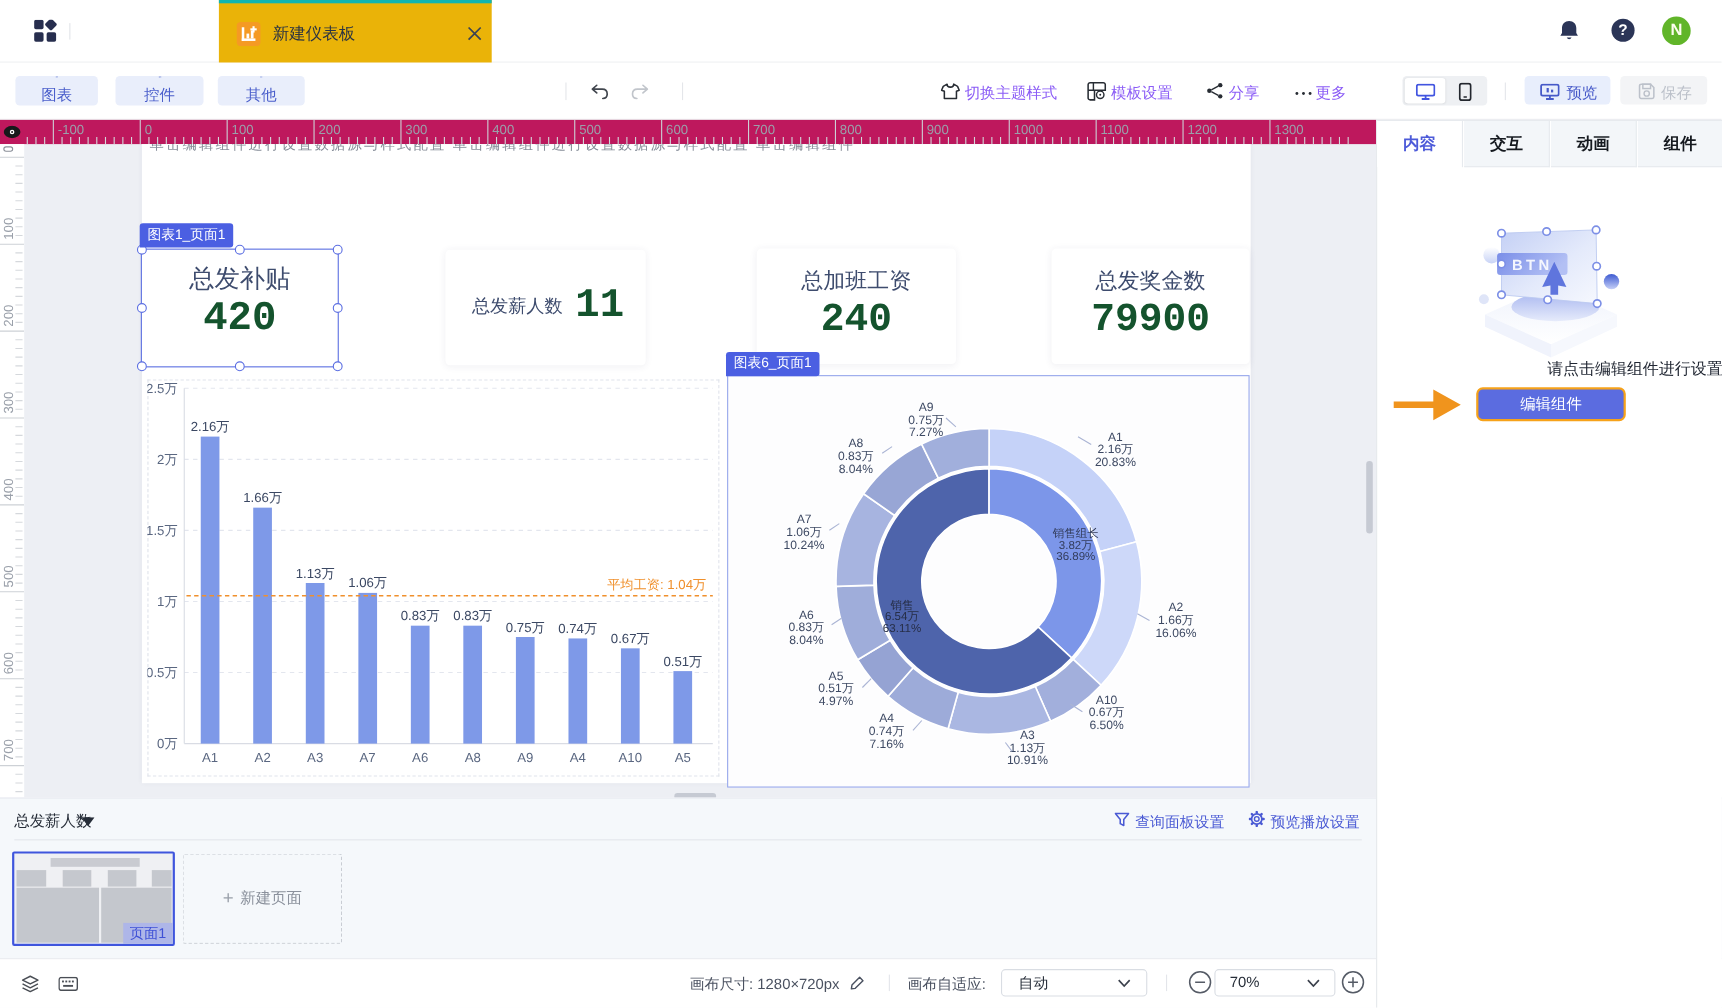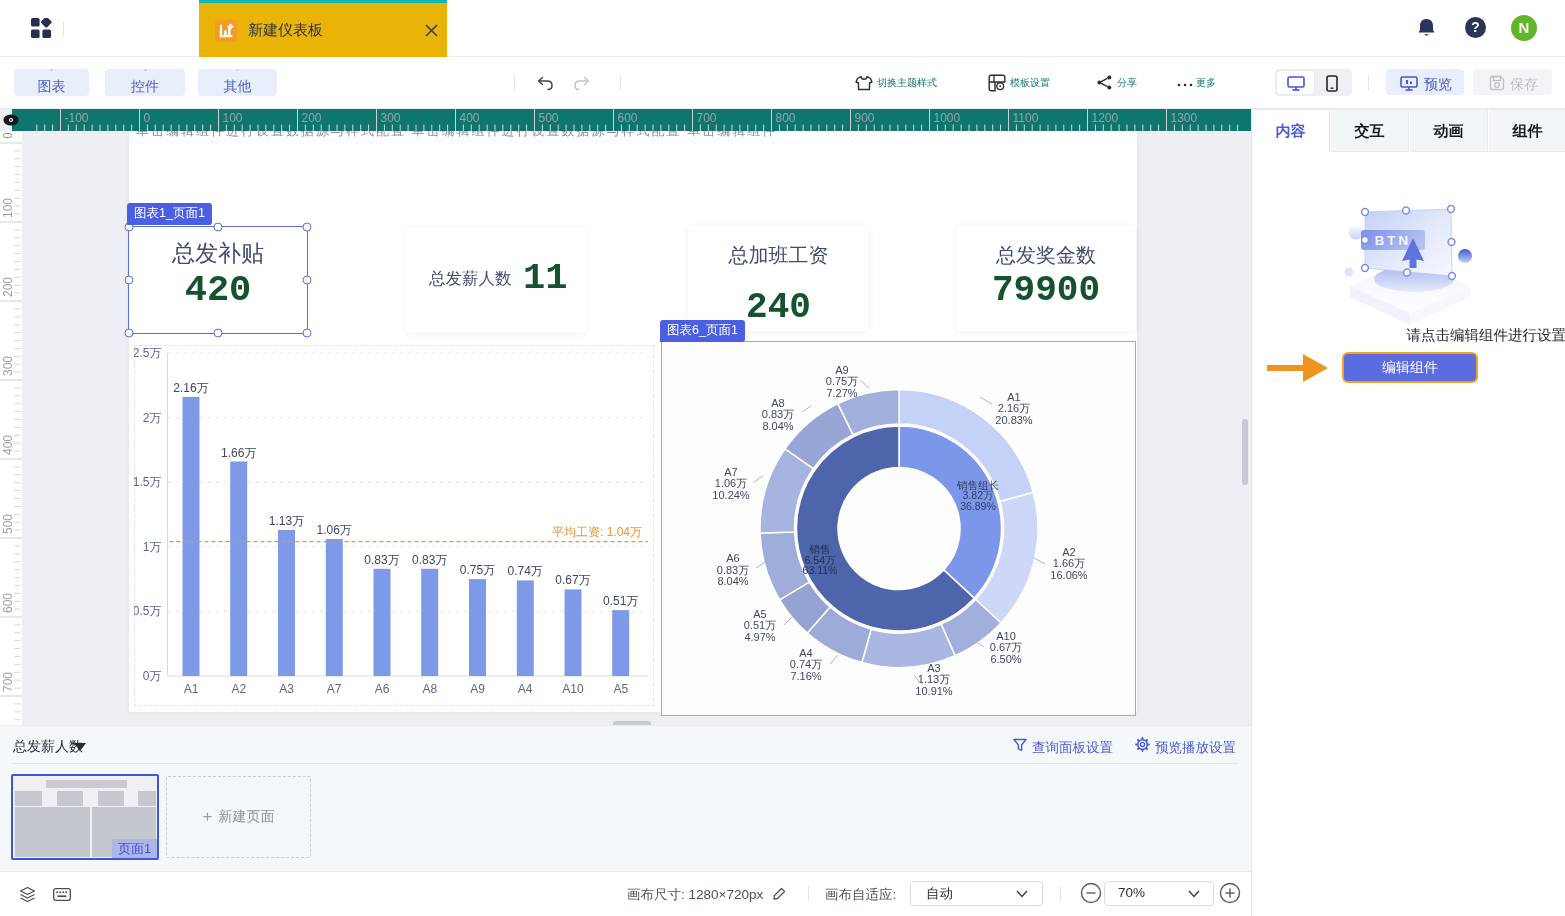--- a/index.html
+++ b/index.html
@@ -5,21 +5,21 @@
   font-family:"Liberation Sans", sans-serif; }
 .abs { position:absolute; }
 #header { position:absolute; left:0; top:0; width:1565px; height:57px; background:#fff;
   border-bottom:1px solid #ebedf0; }
 #tab { position:absolute; left:199px; top:0; width:248px; height:57px; background:#eab308;
   border-top:3px solid #12b5b1; }
 #toolbar { position:absolute; left:0; top:57px; width:1565px; height:52px; background:#fff;
   border-bottom:1px solid #e9ebee; }
 .chip { position:absolute; top:12px; height:27px; background:#e9eefb; border-radius:4px;
   color:#4a5ecb; font-size:14px; display:flex; align-items:center; justify-content:center; gap:7px;flex-direction:column; }
-.tbt { position:absolute; top:19px; font-size:10px; color:#0f766e; }
+.tbt { position:absolute; top:19px; font-size:14px; color:#8b5cf6; }
 #canvas { position:absolute; left:0; top:109px; width:1251px; height:616px; background:#edeff4; }
 #page { position:absolute; left:129px; top:22px; width:1008px; height:581px; background:#fff;
   box-shadow:0 0 5px rgba(60,70,100,0.08); }
 .kcard { position:absolute; background:#fff; border-radius:4px;
   box-shadow:0 1px 7px rgba(50,60,100,0.07); }
 .klab { font-size:20px; color:#3e4c6e; text-align:center; }
 .kval { font-weight:bold; color:#14532d; text-align:center;font-family:Liberation Mono, monospace; }
 .sel-label { position:absolute; background:#4b5fe2; color:#fff; font-size:12.5px;
   padding:2px 7px 3px; border-radius:3px 3px 3px 0; white-space:nowrap; }
 .hnd { position:absolute; width:9px; height:9px; border-radius:50%; background:#fff;
@@ -165,21 +165,21 @@
   <svg class="abs" style="left:1489px;top:18px" width="16" height="16" viewBox="0 0 16 16">
     <path d="M1.5 3 A1.5 1.5 0 0 1 3 1.5 L11.5 1.5 L14.5 4.5 L14.5 13 A1.5 1.5 0 0 1 13 14.5 L3 14.5 A1.5 1.5 0 0 1 1.5 13 Z" fill="none" stroke="#bcc1ca" stroke-width="1.4"></path>
     <rect x="4.5" y="1.5" width="7" height="4" fill="none" stroke="#bcc1ca" stroke-width="1.3"></rect>
     <circle cx="8" cy="10" r="2.4" fill="none" stroke="#bcc1ca" stroke-width="1.3"></circle>
   </svg>
   <div class="abs" style="left:1510px;top:19px;font-size:14px;color:#bcc1ca">保存</div>
 </div>
 
 <div id="canvas">
 
-  <div class="abs" style="left:12px;top:0;width:1251px;height:22px;background:#0f766e;overflow:hidden">
+  <div class="abs" style="left:0;top:0;width:1251px;height:22px;background:#be185d;overflow:hidden">
     <svg width="1251" height="22">
         <line x1="24.8" y1="15.5" x2="24.8" y2="22" stroke="#d5d8dc" stroke-width="1"></line>
         <line x1="32.7" y1="15.5" x2="32.7" y2="22" stroke="#d5d8dc" stroke-width="1"></line>
         <line x1="40.6" y1="15.5" x2="40.6" y2="22" stroke="#d5d8dc" stroke-width="1"></line>
         <line x1="48.5" y1="0" x2="48.5" y2="22" stroke="#cdd1d6" stroke-width="1"></line>
         <text x="52.5" y="13" font-size="12" fill="#9aa0aa">-100</text>
         <line x1="56.4" y1="15.5" x2="56.4" y2="22" stroke="#d5d8dc" stroke-width="1"></line>
         <line x1="64.3" y1="15.5" x2="64.3" y2="22" stroke="#d5d8dc" stroke-width="1"></line>
         <line x1="72.2" y1="15.5" x2="72.2" y2="22" stroke="#d5d8dc" stroke-width="1"></line>
         <line x1="80.1" y1="15.5" x2="80.1" y2="22" stroke="#d5d8dc" stroke-width="1"></line>
@@ -442,21 +442,21 @@
         <div style="margin-top:-9px;font-size:13px;letter-spacing:2px;white-space:nowrap">单击编辑组件进行设置数据源与样式配置 单击编辑组件进行设置数据源与样式配置 单击编辑组件进行设置</div>
       </div>
 
 
     <div class="kcard" style="left:276px;top:96px;width:182px;height:105px">
       <div class="klab" style="position:absolute;left:24px;top:41px;font-size:16.5px">总发薪人数</div>
       <div class="kval" style="position:absolute;left:118px;top:30px;font-size:37px">11</div>
     </div>
     <div class="kcard" style="left:559px;top:95px;width:181px;height:105px">
       <div class="klab" style="margin-top:16px">总加班工资</div>
-      <div class="kval" style="margin-top:18px;font-size:36px">240</div>
+      <div class="kval" style="margin-top:1px;font-size:36px">240</div>
     </div>
     <div class="kcard" style="left:827px;top:95px;width:180px;height:105px">
       <div class="klab" style="margin-top:16px">总发奖金数</div>
       <div class="kval" style="margin-top:1px;font-size:36px">79900</div>
     </div>
 
     <div class="kcard" style="left:0px;top:95px;width:178px;height:108px;box-shadow:none">
       <div class="klab" style="margin-top:12px;font-size:23px">总发补贴</div>
       <div class="kval" style="margin-top:0px;font-size:37px">420</div>
     </div>

